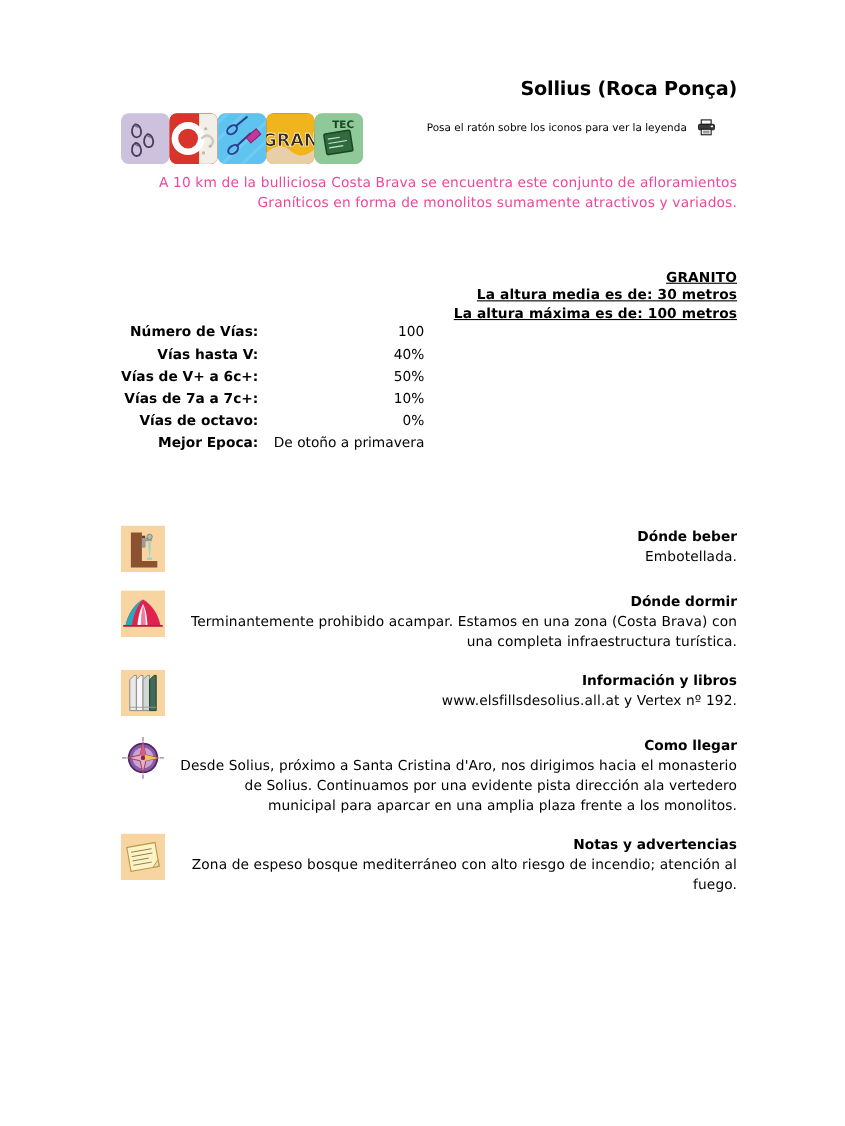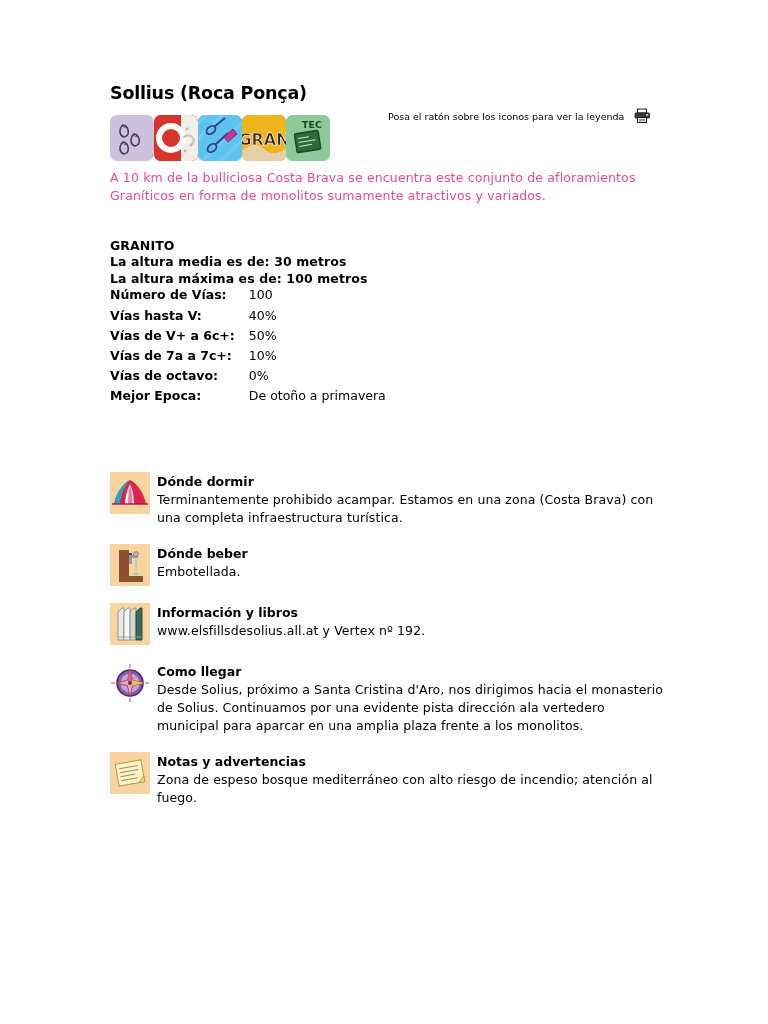--- a/index.html
+++ b/index.html
@@ -18,22 +18,23 @@
   .page {
     position: absolute;
     left: 0; top: 0;
     width: 768px;
     height: 1024px;
     background: #fff;
   }
   .content {
     position: absolute;
     left: 110px;
-    top: 84px;
+    top: 72px;
     width: 560px;
+    text-align: right;
   }
 
   
   .title {
     font-size: 17.5px;
     font-weight: bold;
     letter-spacing: -0.2px;
     margin: 0 0 12px 0;
     line-height: 1.1;
   }
@@ -90,24 +91,25 @@
   .intro {
     font-size: 12.5px;
     line-height: 1.45;
     margin: 0;
     color: #ec4899;
     letter-spacing: 0.15px;
   }
 
   
   .rock-block {
-    margin-top: 32px;
+    margin-top: 50px;
     font-size: 12.5px;
     font-weight: bold;
     line-height: 1.33;
+    text-decoration: underline;
   }
   .rock-block div { letter-spacing: 0.1px; }
 
   
   .stats {
     border-collapse: collapse;
   }
   .stats td {
     font-size: 12.5px;
     padding: 0 0 4.5px 0;
@@ -294,48 +296,48 @@
         </tr>
       </tbody>
     </table>
 
     <div class="sections">
 
       <div class="section">
         <div class="sec-icon">
           <svg width="40" height="42" viewBox="0 0 40 42" xmlns="http://www.w3.org/2000/svg">
             <rect x="0" y="0" width="40" height="42" fill="#f7d4a0"></rect>
-            <path d="M20 8 C28 12 34 22 36 32 L4 32 C6 22 12 12 20 8 Z" fill="#e0234e"></path>
-            <path d="M20 8 C15 13 11 22 10 32 L4 32 C6 22 12 12 20 8 Z" fill="#27a8bd"></path>
-            <path d="M20 12 C23 18 24 26 24 32 L15 32 C15 26 17 18 20 12 Z" fill="#ffffff"></path>
-            <path d="M20 13 C22 19 22.5 26 22.5 32 L18 32 C18 26 18.5 19 20 13 Z" fill="#f07aa0"></path>
-            <line x1="2" y1="32" x2="38" y2="32" stroke="#b51c3c" stroke-width="1.6"></line>
-          </svg>
-        </div>
-        <div class="sec-body">
-          <div class="sec-title">Dónde dormir</div>
-          <p class="sec-text">Terminantemente prohibido acampar. Estamos en una zona (Costa Brava) con una completa infraestructura turística.</p>
-        </div>
-      </div>
-
-      <div class="section">
-        <div class="sec-icon">
-          <svg width="40" height="42" viewBox="0 0 40 42" xmlns="http://www.w3.org/2000/svg">
-            <rect x="0" y="0" width="40" height="42" fill="#f7d4a0"></rect>
             <path d="M9 6 L19 6 L19 32 L33 32 L33 38 L9 38 Z" fill="#8a5230"></path>
             <rect x="19" y="9" width="3" height="10" fill="#6d3f24"></rect>
             <path d="M19 11 L28 11 L28 14 L22 14 L22 20 L19 20 Z" fill="#9a9a9a"></path>
             <circle cx="26" cy="10" r="2.4" fill="#b9b9b9" stroke="#7d7d7d" stroke-width="0.8"></circle>
             <path d="M25 15 q0 8 1 14 q1 -6 1 -14 z" fill="#7fd4e6" opacity="0.9"></path>
             <ellipse cx="26" cy="30" rx="2.6" ry="1.2" fill="#7fd4e6" opacity="0.85"></ellipse>
           </svg>
         </div>
         <div class="sec-body">
           <div class="sec-title">Dónde beber</div>
           <p class="sec-text">Embotellada.</p>
+        </div>
+      </div>
+
+      <div class="section">
+        <div class="sec-icon">
+          <svg width="40" height="42" viewBox="0 0 40 42" xmlns="http://www.w3.org/2000/svg">
+            <rect x="0" y="0" width="40" height="42" fill="#f7d4a0"></rect>
+            <path d="M20 8 C28 12 34 22 36 32 L4 32 C6 22 12 12 20 8 Z" fill="#e0234e"></path>
+            <path d="M20 8 C15 13 11 22 10 32 L4 32 C6 22 12 12 20 8 Z" fill="#27a8bd"></path>
+            <path d="M20 12 C23 18 24 26 24 32 L15 32 C15 26 17 18 20 12 Z" fill="#ffffff"></path>
+            <path d="M20 13 C22 19 22.5 26 22.5 32 L18 32 C18 26 18.5 19 20 13 Z" fill="#f07aa0"></path>
+            <line x1="2" y1="32" x2="38" y2="32" stroke="#b51c3c" stroke-width="1.6"></line>
+          </svg>
+        </div>
+        <div class="sec-body">
+          <div class="sec-title">Dónde dormir</div>
+          <p class="sec-text">Terminantemente prohibido acampar. Estamos en una zona (Costa Brava) con una completa infraestructura turística.</p>
         </div>
       </div>
 
       <div class="section">
         <div class="sec-icon">
           <svg width="40" height="42" viewBox="0 0 40 42" xmlns="http://www.w3.org/2000/svg">
             <rect x="0" y="0" width="40" height="42" fill="#f7d4a0"></rect>
             <g>
               <path d="M8 9 L12 5 L14 5 L14 37 L8 37 Z" fill="#e9e9e9" stroke="#8d8d8d" stroke-width="0.9"></path>
               <path d="M14 9 L18 5 L20 5 L20 37 L14 37 Z" fill="#f7f7f7" stroke="#8d8d8d" stroke-width="0.9"></path>

